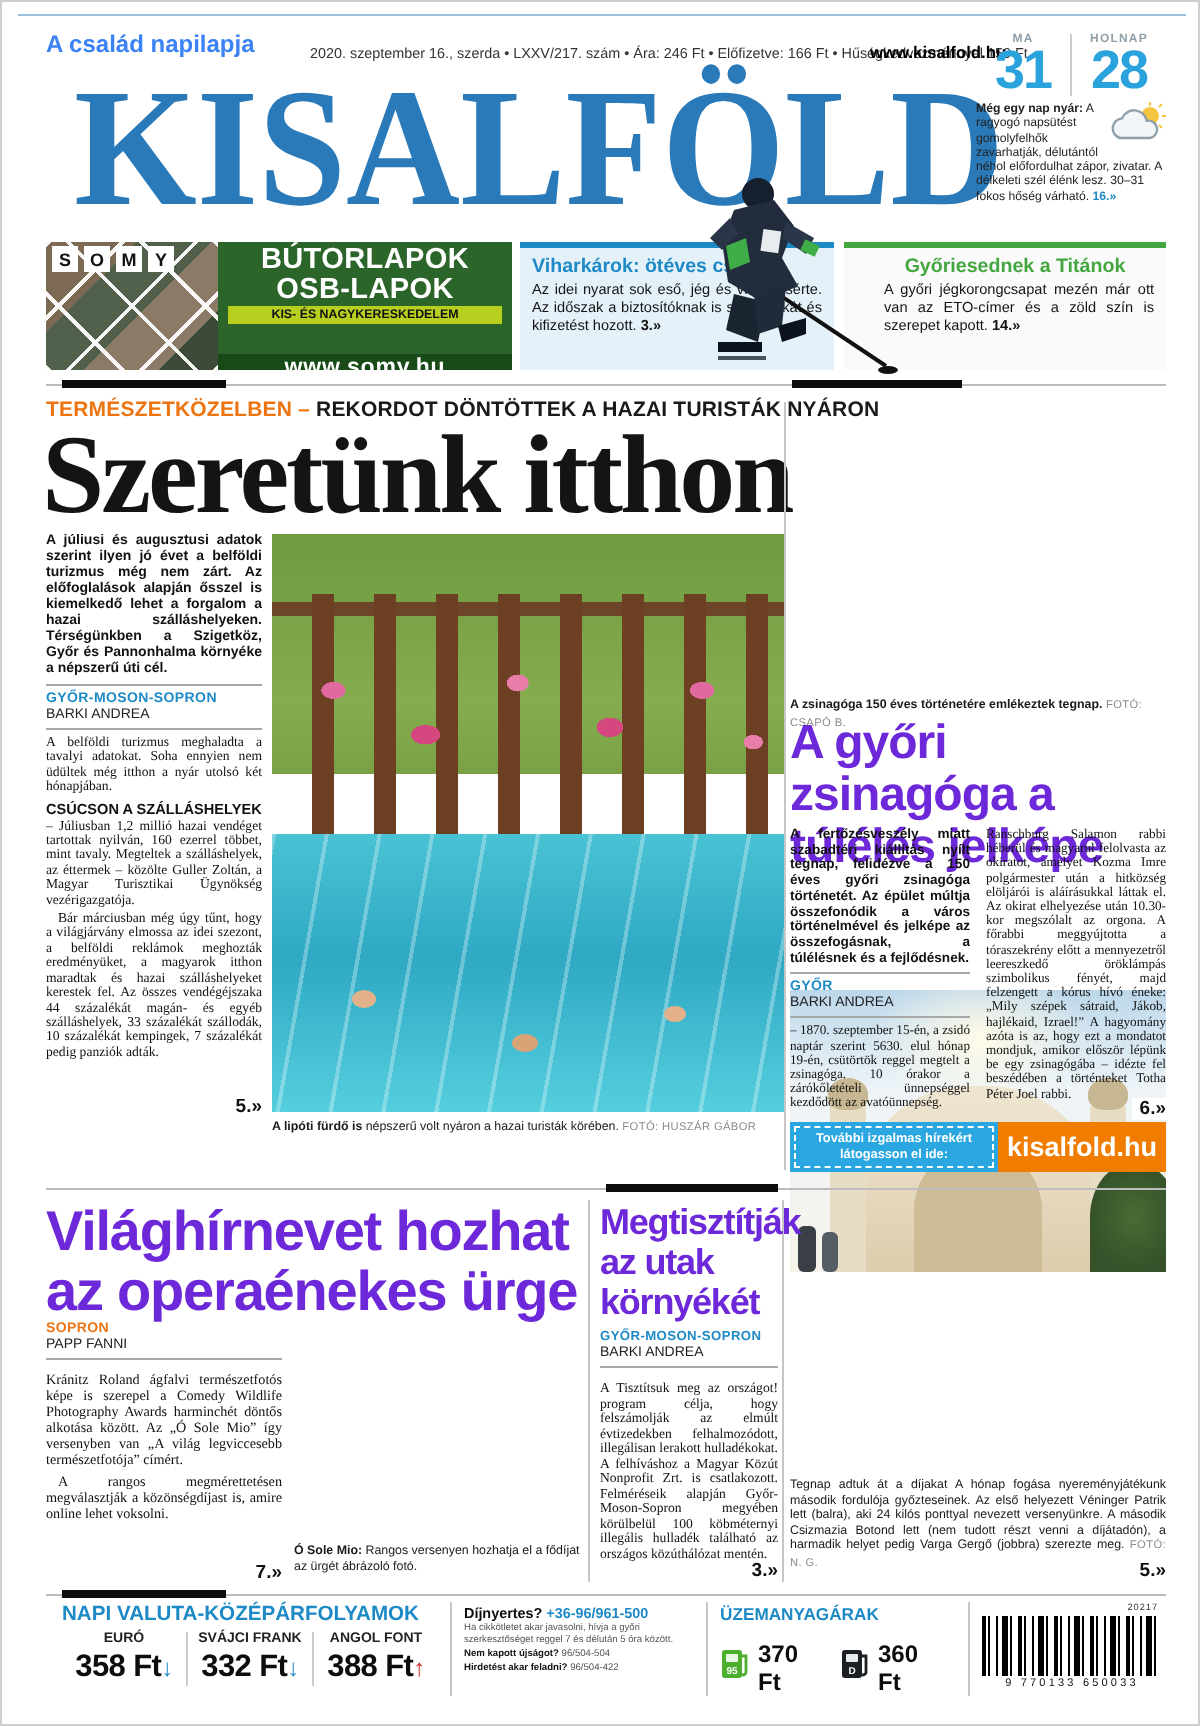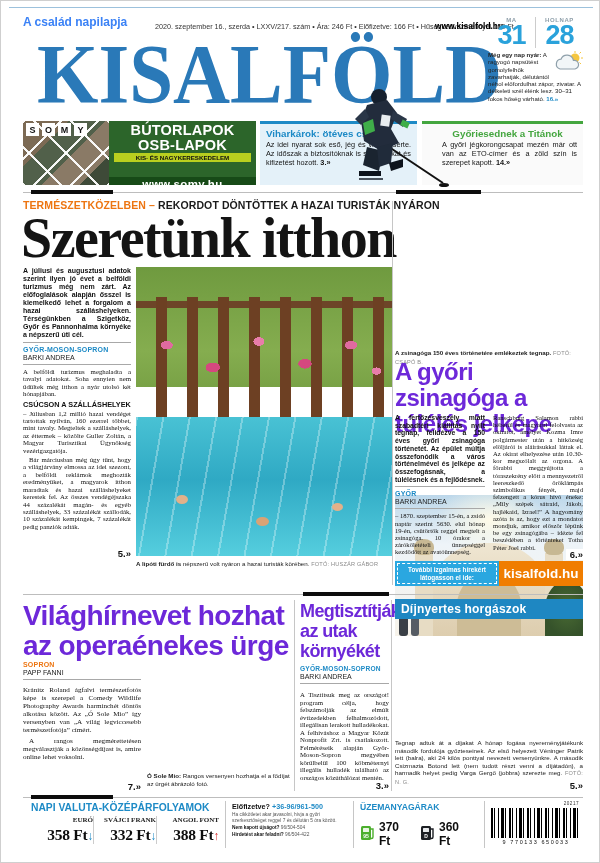--- a/index.html
+++ b/index.html
@@ -83,21 +83,21 @@
   .promo-right{width:84px;background:#f07d00;display:flex;align-items:center;justify-content:center;}
   .promo-logo{font-size:13.5px;font-weight:bold;color:#fff;}
 
   
   .ang-banner{background:#1e87c2;color:#fff;font-size:12px;font-weight:bold;
               line-height:20px;padding-left:6px;letter-spacing:.2px;}
 
   
   .cur-title{font-size:10.3px;font-weight:bold;color:#1d8ac6;}
   .cur-row{display:flex;margin-top:3px;}
-  .cur-cell{width:62px;text-align:right;font-family:Liberation Serif, serif;}
+  .cur-cell{width:62px;text-align:center;}
   .cur-cell+.cur-cell{border-left:1px solid #ccc;}
   .cur-label{font-size:7px;font-weight:bold;color:#222;}
   .cur-val{font-size:15.5px;font-weight:bold;letter-spacing:-.3px;margin-top:2px;color:#0d0d0d;}
   .arr{font-size:12px;font-weight:bold;}
   .arr.down{color:#1d8ac6;}
   .arr.up{color:#d42a2a;}
   .help-title{font-size:7.2px;font-weight:bold;white-space:nowrap;color:#0d0d0d;}
   .help-phone{color:#1d8ac6;}
   .help-line{font-size:4.8px;line-height:6.1px;color:#555;margin-top:1px;}
   .help-line b{color:#111;}
@@ -314,21 +314,20 @@
   <div class="abs" style="left:299px;top:664px;width:89px;">
     <div class="loc" style="font-size:6.6px;">GYŐR-MOSON-SOPRON</div>
     <div class="byline">BARKI ANDREA</div>
     <div class="microrule"></div>
   </div>
   <div class="abs col" style="left:299px;top:690px;width:89px;height:100px;">
     <p class="body-text just" style="font-size:6.8px;line-height:7.5px;">A Tisztítsuk meg az országot! program célja, hogy felszámolják az elmúlt évtizedekben felhalmozódott, illegálisan lerakott hulladékokat. A felhíváshoz a Magyar Közút Nonprofit Zrt. is csatlakozott. Felméréseik alapján Győr-Moson-Sopron megyében körülbelül 100 köbméternyi illegális hulladék található az országos közúthálózat mentén. </p>
     <div class="pref-abs">3.»</div>
   </div>
 
-  <div class="abs ang-banner" style="left:394px;top:598px;width:188px;height:20px;box-sizing:border-box;">Díjnyertes horgászok</div>
 
   <div class="abs col" style="left:394px;top:738px;width:188px;height:52px;">
     <p class="caption just" style="margin:0;"><span>Tegnap adtuk át a díjakat A hónap fogása nyereményjátékunk második fordulója győzteseinek. Az első helyezett Véninger Patrik lett (balra), aki 24 kilós ponttyal nevezett versenyünkre. A második Csizmazia Botond lett (nem tudott részt venni a díjátadón), a harmadik helyet pedig Varga Gergő (jobbra) szerezte meg. </span><span class="credit">FOTÓ: N. G. </span></p>
     <div class="pref-abs">5.»</div>
   </div>
 
   <div class="abs hairline" style="left:22px;top:796px;width:560px;height:1px;"></div>
   <div class="blackseg" style="left:30px;top:794px;width:82px;"></div>
 
   <div class="abs" style="left:30px;top:801px;width:188px;">
@@ -345,21 +344,21 @@
       <div class="cur-cell">
         <div class="cur-label">ANGOL FONT</div>
         <div class="cur-val"><span>388 Ft</span><span class="arr up">↑</span></div>
       </div>
     </div>
   </div>
 
   <div class="abs vrule" style="left:224px;top:800px;height:47px;"></div>
 
   <div class="abs" style="left:231px;top:801px;width:115px;">
-    <div class="help-title"><span>Előfizetve?</span><span class="help-phone"> +36-96/961-500</span></div>
+    <div class="help-title"><span>Díjnyertes?</span><span class="help-phone"> +36-96/961-500</span></div>
     <div class="help-line">Ha cikkötletet akar javasolni, hívja a győri szerkesztőséget reggel 7 és délután 5 óra között.</div>
     <div class="help-line"><b>Nem kapott újságot? </b><span>96/504-504</span></div>
     <div class="help-line"><b>Hirdetést akar feladni? </b><span>96/504-422</span></div>
   </div>
 
   <div class="abs vrule" style="left:352px;top:800px;height:47px;"></div>
 
   <div class="abs" style="left:359px;top:801px;width:120px;">
     <div class="fuel-title">ÜZEMANYAGÁRAK</div>
     <div class="fuel-row">

